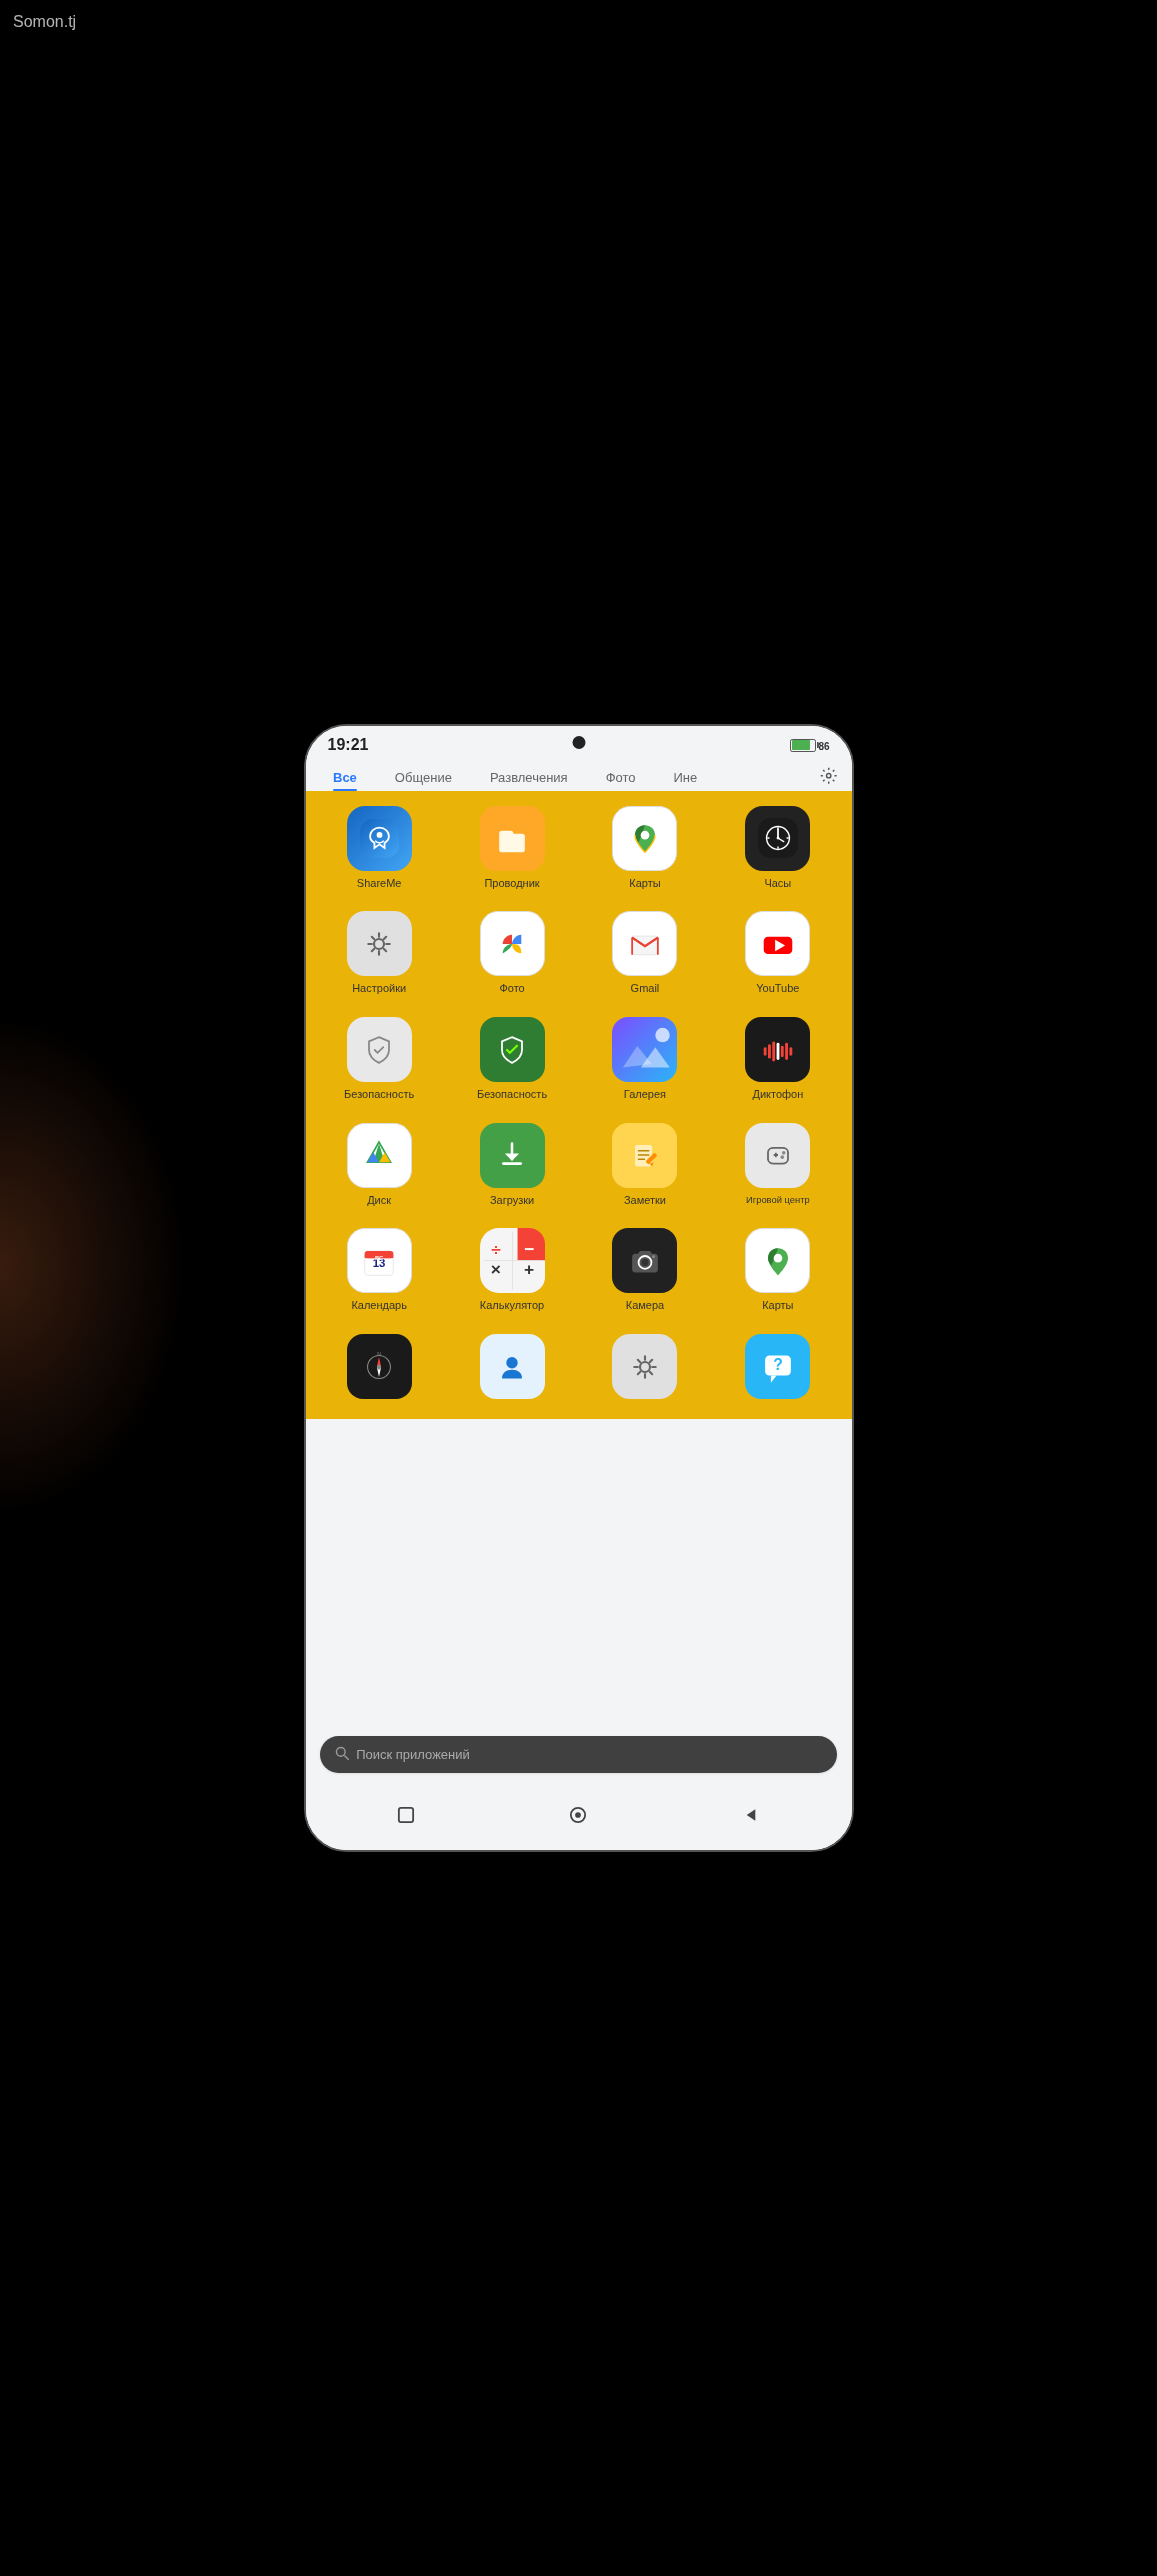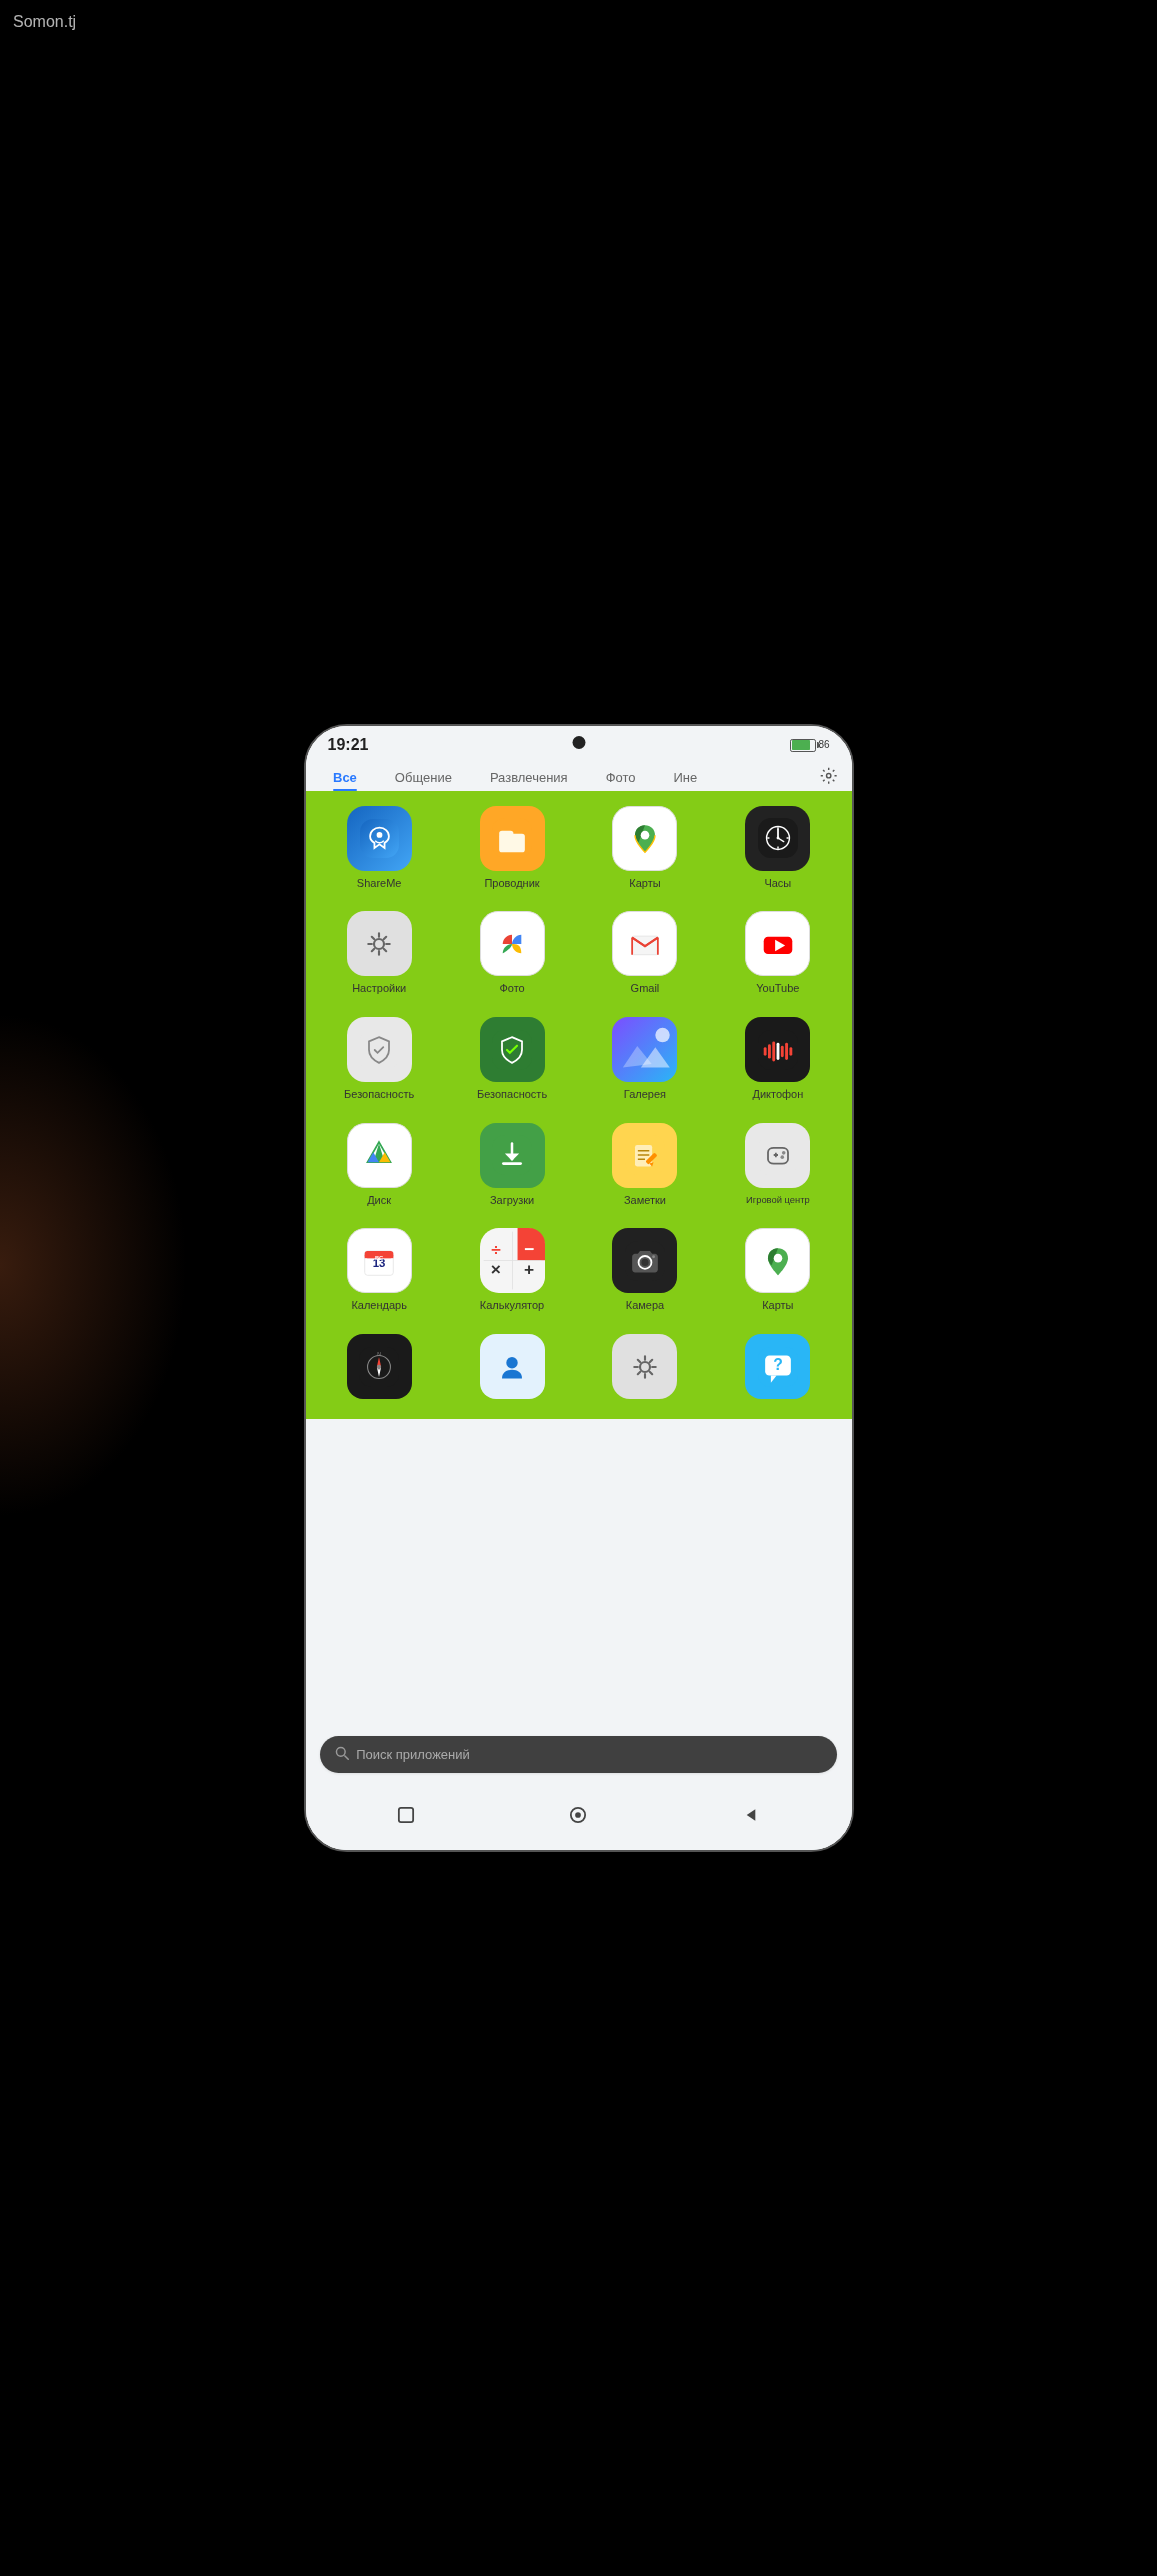--- a/index.html
+++ b/index.html
@@ -78,24 +78,25 @@
       font-weight: 600;
       color: #222;
     }
     .status-icons {
       display: flex;
       align-items: center;
       gap: 5.8px;
     }
     .battery-icon {
       display: flex;
-      align-items: flex-start;
+      align-items: flex-end;
       gap: 2.2px;
       font-size: 11.6px;
       color: #333;
+      font-weight: bold;
     }
     .battery-box {
       width: 26px;
       height: 13px;
       border: 1.4px solid #555;
       border-radius: 2.2px;
       position: relative;
       display: flex;
       align-items: center;
       padding: 0.7px;
@@ -166,21 +167,21 @@
       border-radius: 1.4px;
     }
     .tab-settings {
       margin-left: auto;
       color: #555;
       font-size: 16px;
     }
 
     
     .app-grid-area {
-      background: #84cc16;
+      background: #eab308;
       flex: 1;
       padding: 7.2px 7.2px 0 7.2px;
     }
 
     .apps-row {
       display: flex;
       justify-content: space-around;
       padding: 7.2px 0 14.5px 0;
     }
 

